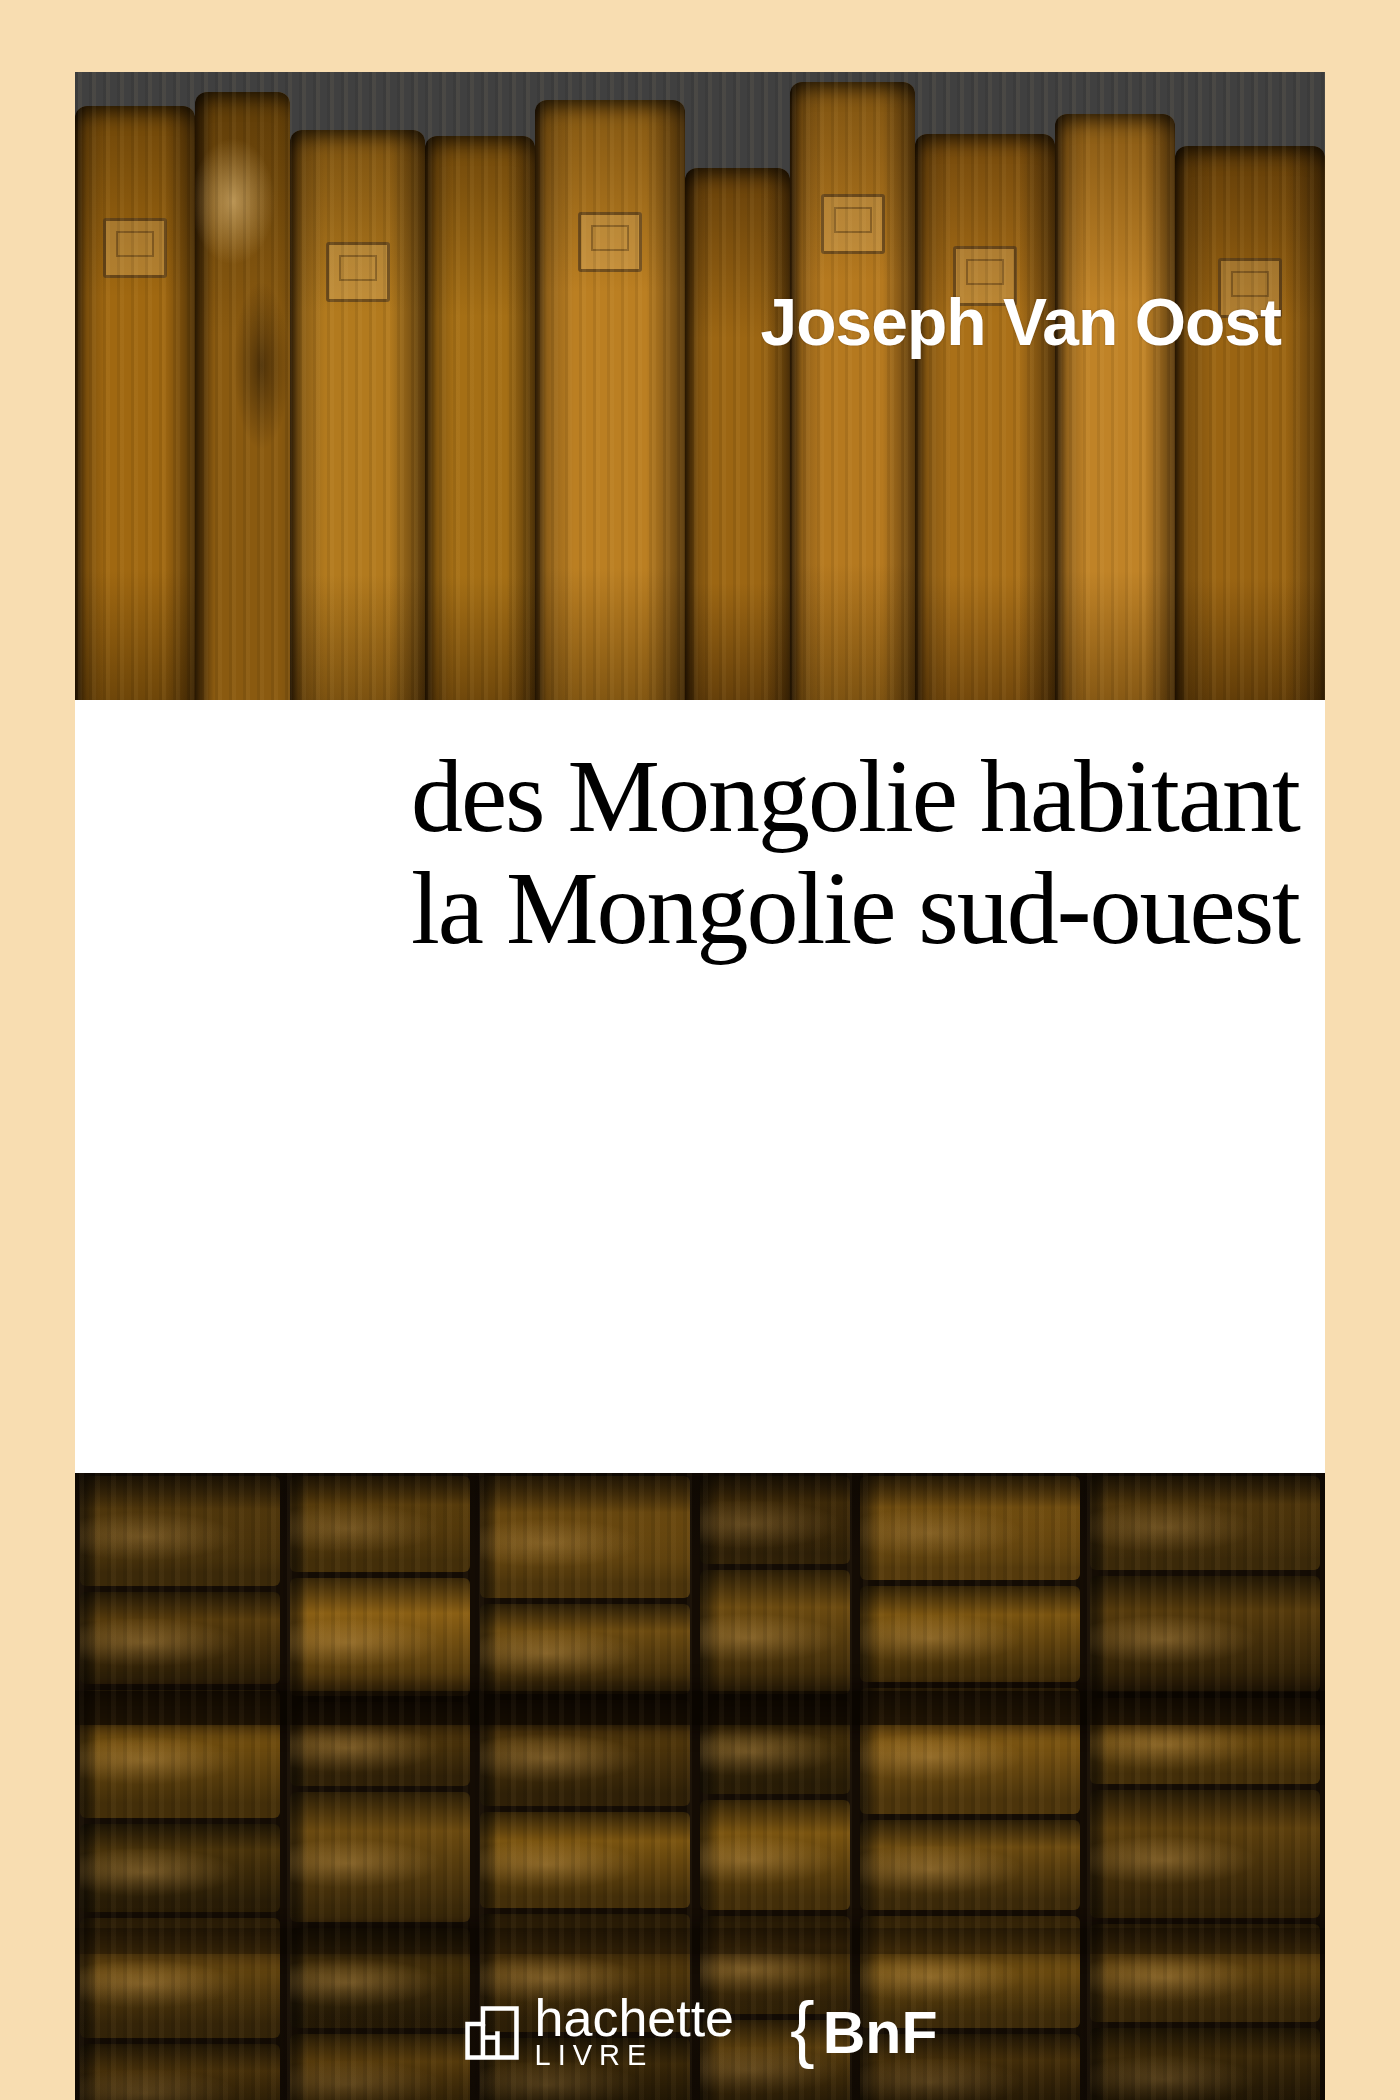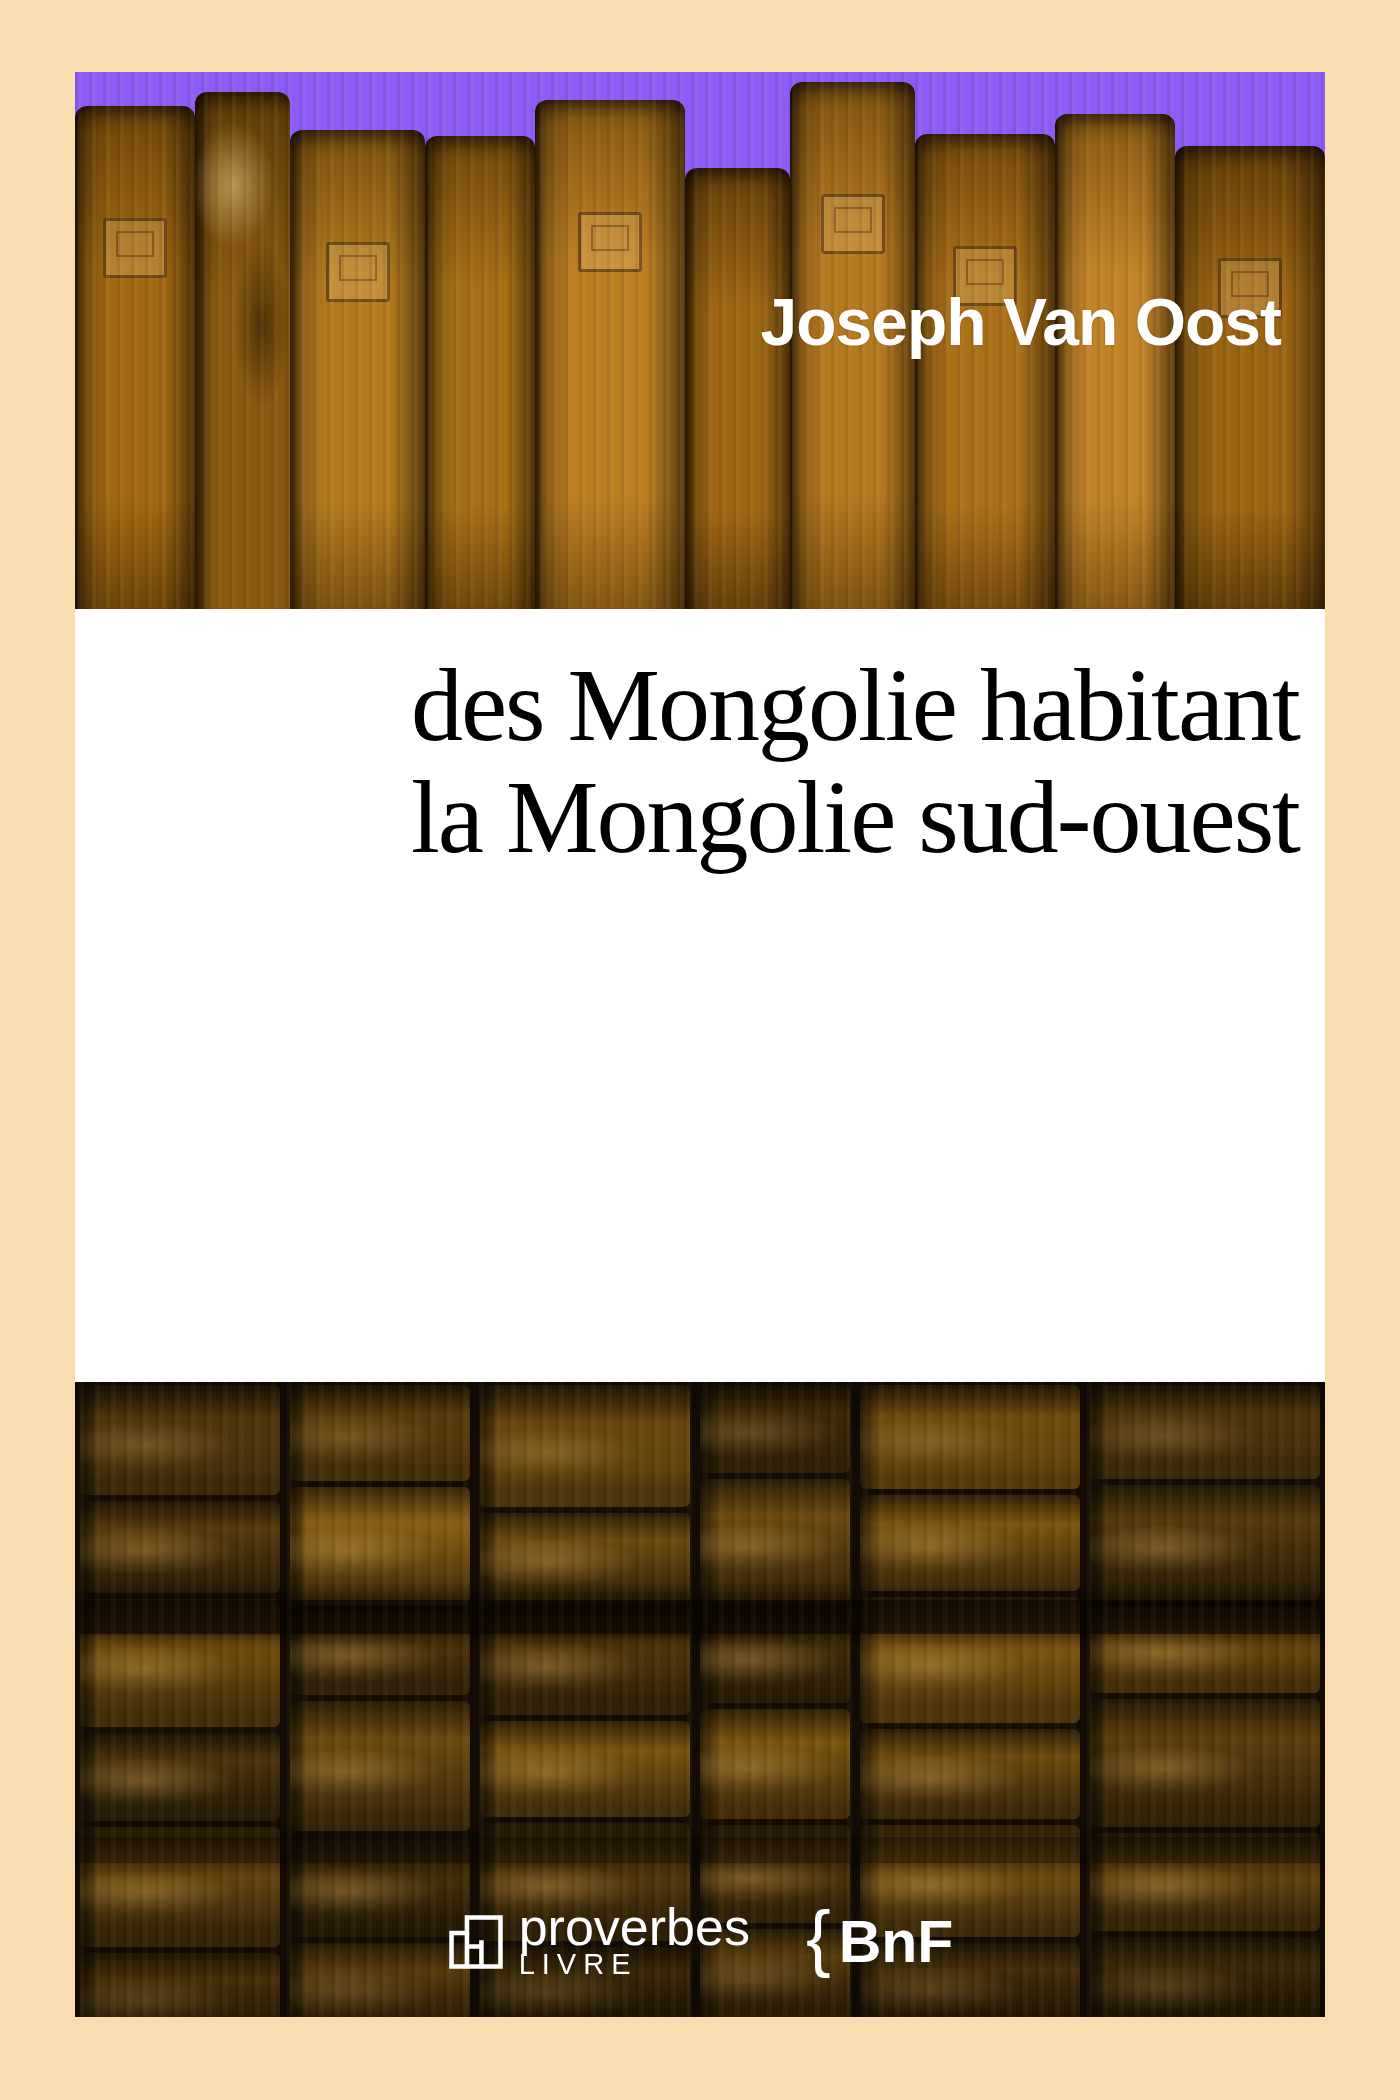--- a/index.html
+++ b/index.html
@@ -10,22 +10,22 @@
     overflow:hidden;
   }
   .cover{
     position:absolute;
     left:75px;top:72px;
     width:1250px;height:1956px;
   }
   
   .photo-top{
     position:relative;
-    width:1250px;height:537px;
-    background:#8b5cf6;
+    width:1250px;height:628px;
+    background:#404040;
     display:flex;
     align-items:flex-start;
     overflow:hidden;
   }
   .spine{
     position:relative;
     margin-top:var(--t);
     height:calc(100% - var(--t));
     border-radius:12px 12px 0 0;
     background:
@@ -216,21 +216,21 @@
     <div class="shelf-gap" style="top:218px"></div>
     <div class="shelf-gap" style="top:455px;height:26px;opacity:.7"></div>
 
     <div class="logos">
       <div class="hachette">
         <svg width="58" height="58" viewBox="0 0 64 64">
           <path d="M22 5 H59 V59 H5 V22 H22 Z" fill="none" stroke="#ffffff" stroke-width="5"></path>
           <path d="M22 22 V59 M22 37 H38 M38 30 V59" fill="none" stroke="#ffffff" stroke-width="5"></path>
         </svg>
         <div class="hachette-text">
-          <span class="hachette-name">proverbes</span>
+          <span class="hachette-name">hachette</span>
           <span class="hachette-sub">LIVRE</span>
         </div>
       </div>
       <div class="bnf">
         <span class="bnf-brace">{</span>
         <span class="bnf-name">BnF</span>
       </div>
     </div>
   </div>
 

